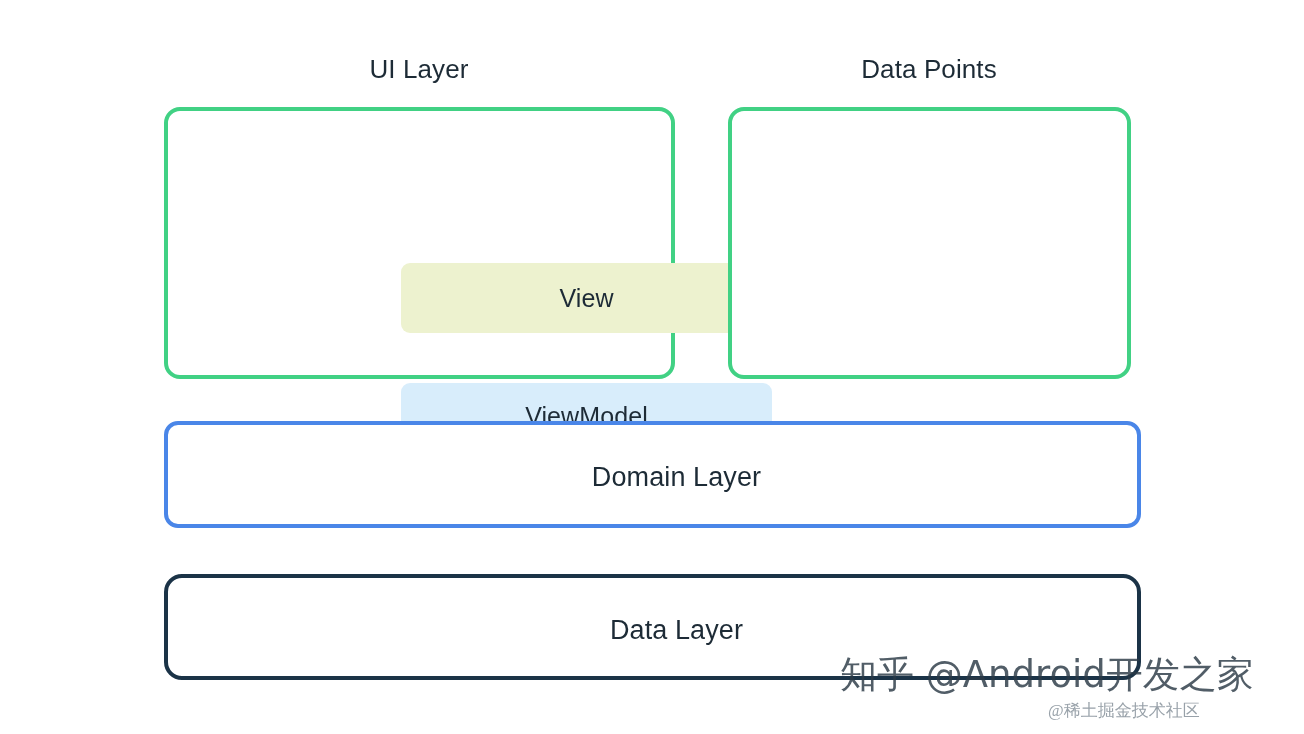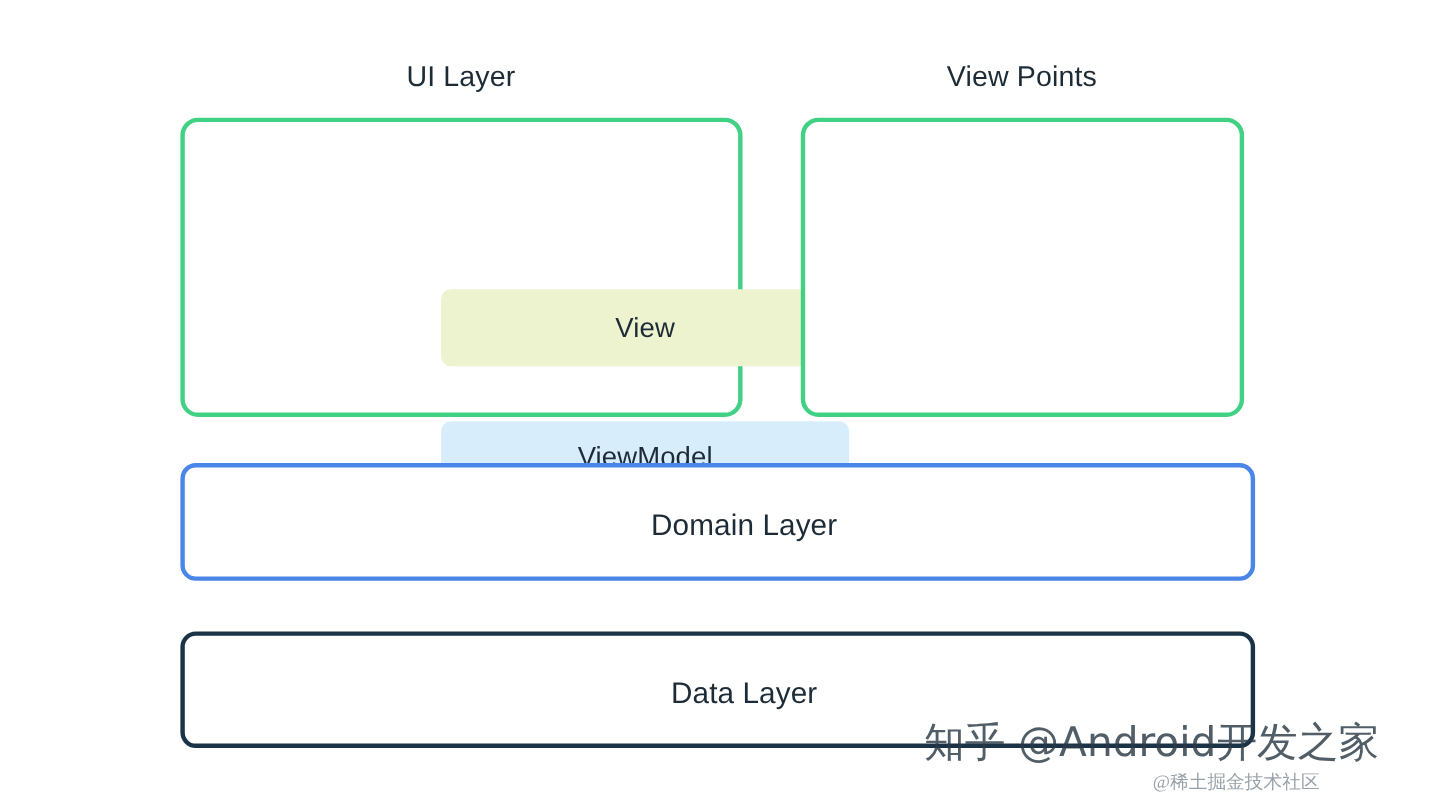--- a/index.html
+++ b/index.html
@@ -51,21 +51,21 @@
     border-radius: 14px;
   }
   .layer-box.navy {
     border: 4px solid #1b3347;
     border-radius: 14px;
   }
 
   #box-ui-layer      { left: 164px; top: 107px; width: 511px; height: 272px; }
   #box-entry-points  { left: 728px; top: 107px; width: 403px; height: 272px; }
   #box-domain-layer  { left: 164px; top: 421px; width: 977px; height: 107px; }
-  #box-data-layer    { left: 164px; top: 574px; width: 977px; height: 106px; }
+  #box-data-layer    { left: 164px; top: 574px; width: 977px; height: 106px; border-radius: 18px; }
 
   
   .chip {
     position: absolute;
     display: flex;
     align-items: center;
     justify-content: center;
     border-radius: 9px;
     font-size: 25px;
     font-weight: 400;
@@ -139,21 +139,21 @@
 
     <div class="chip yellow" id="chip-view">
       <span>View</span>
     </div>
 
     <div class="chip blue" id="chip-viewmodel">
       <span>ViewModel</span>
     </div>
   </div>
 
-  <div class="section-title" id="title-entry-points">View Points</div>
+  <div class="section-title" id="title-entry-points">Data Points</div>
 
   <div class="layer-box green" id="box-entry-points">
 
     
 
     
 
     
   </div>
 

